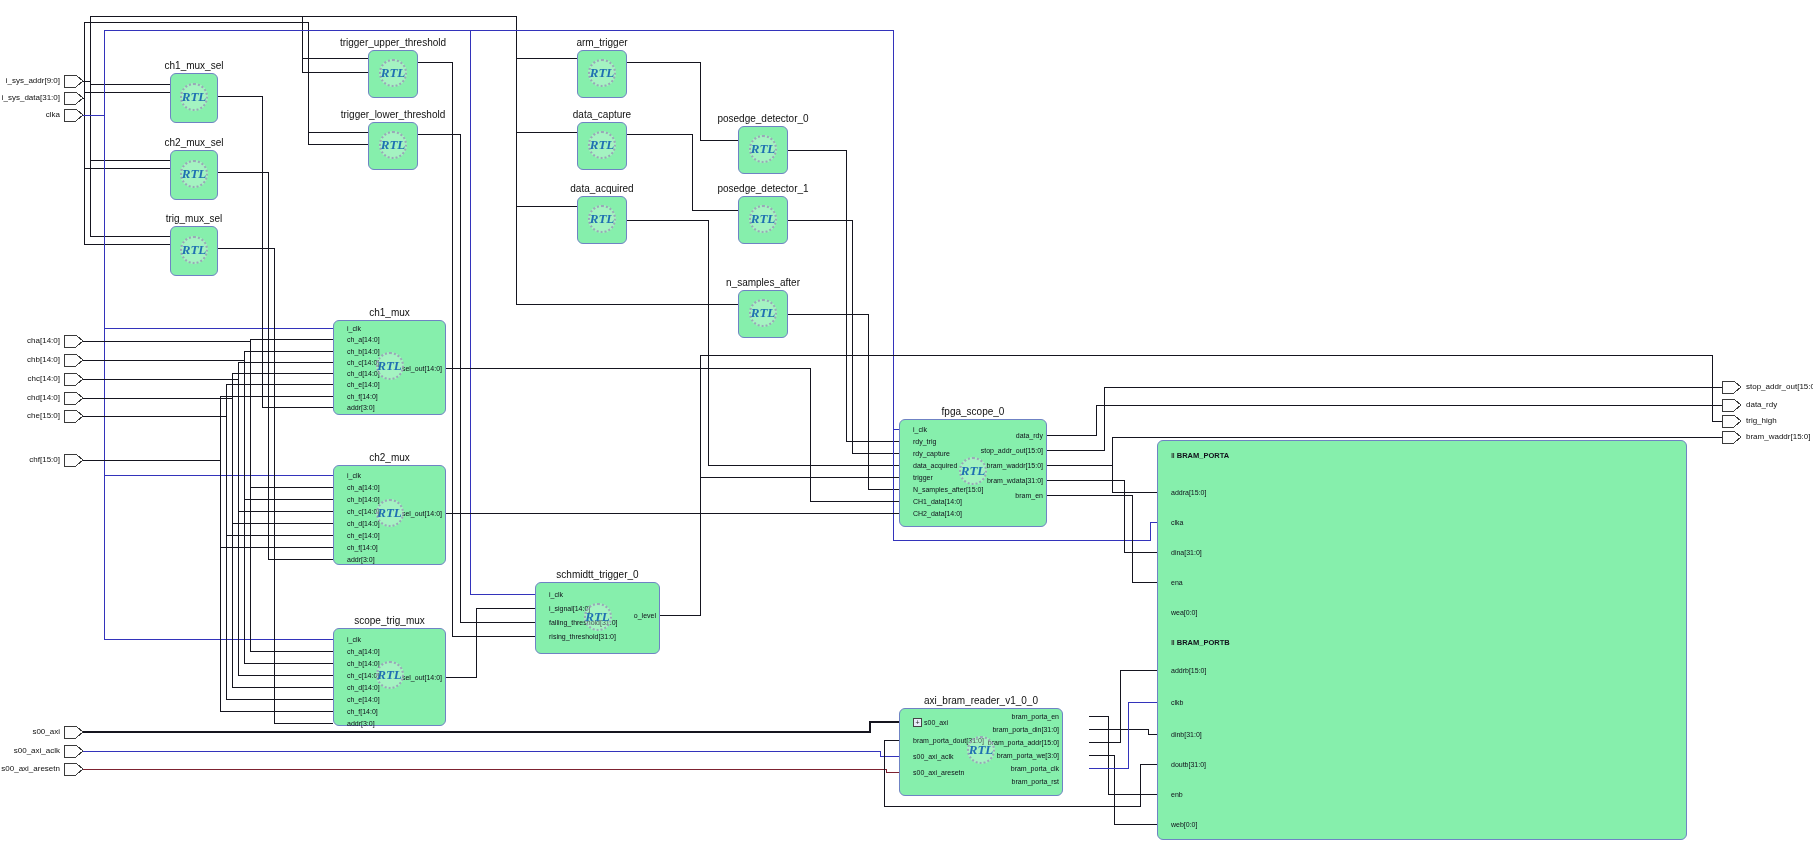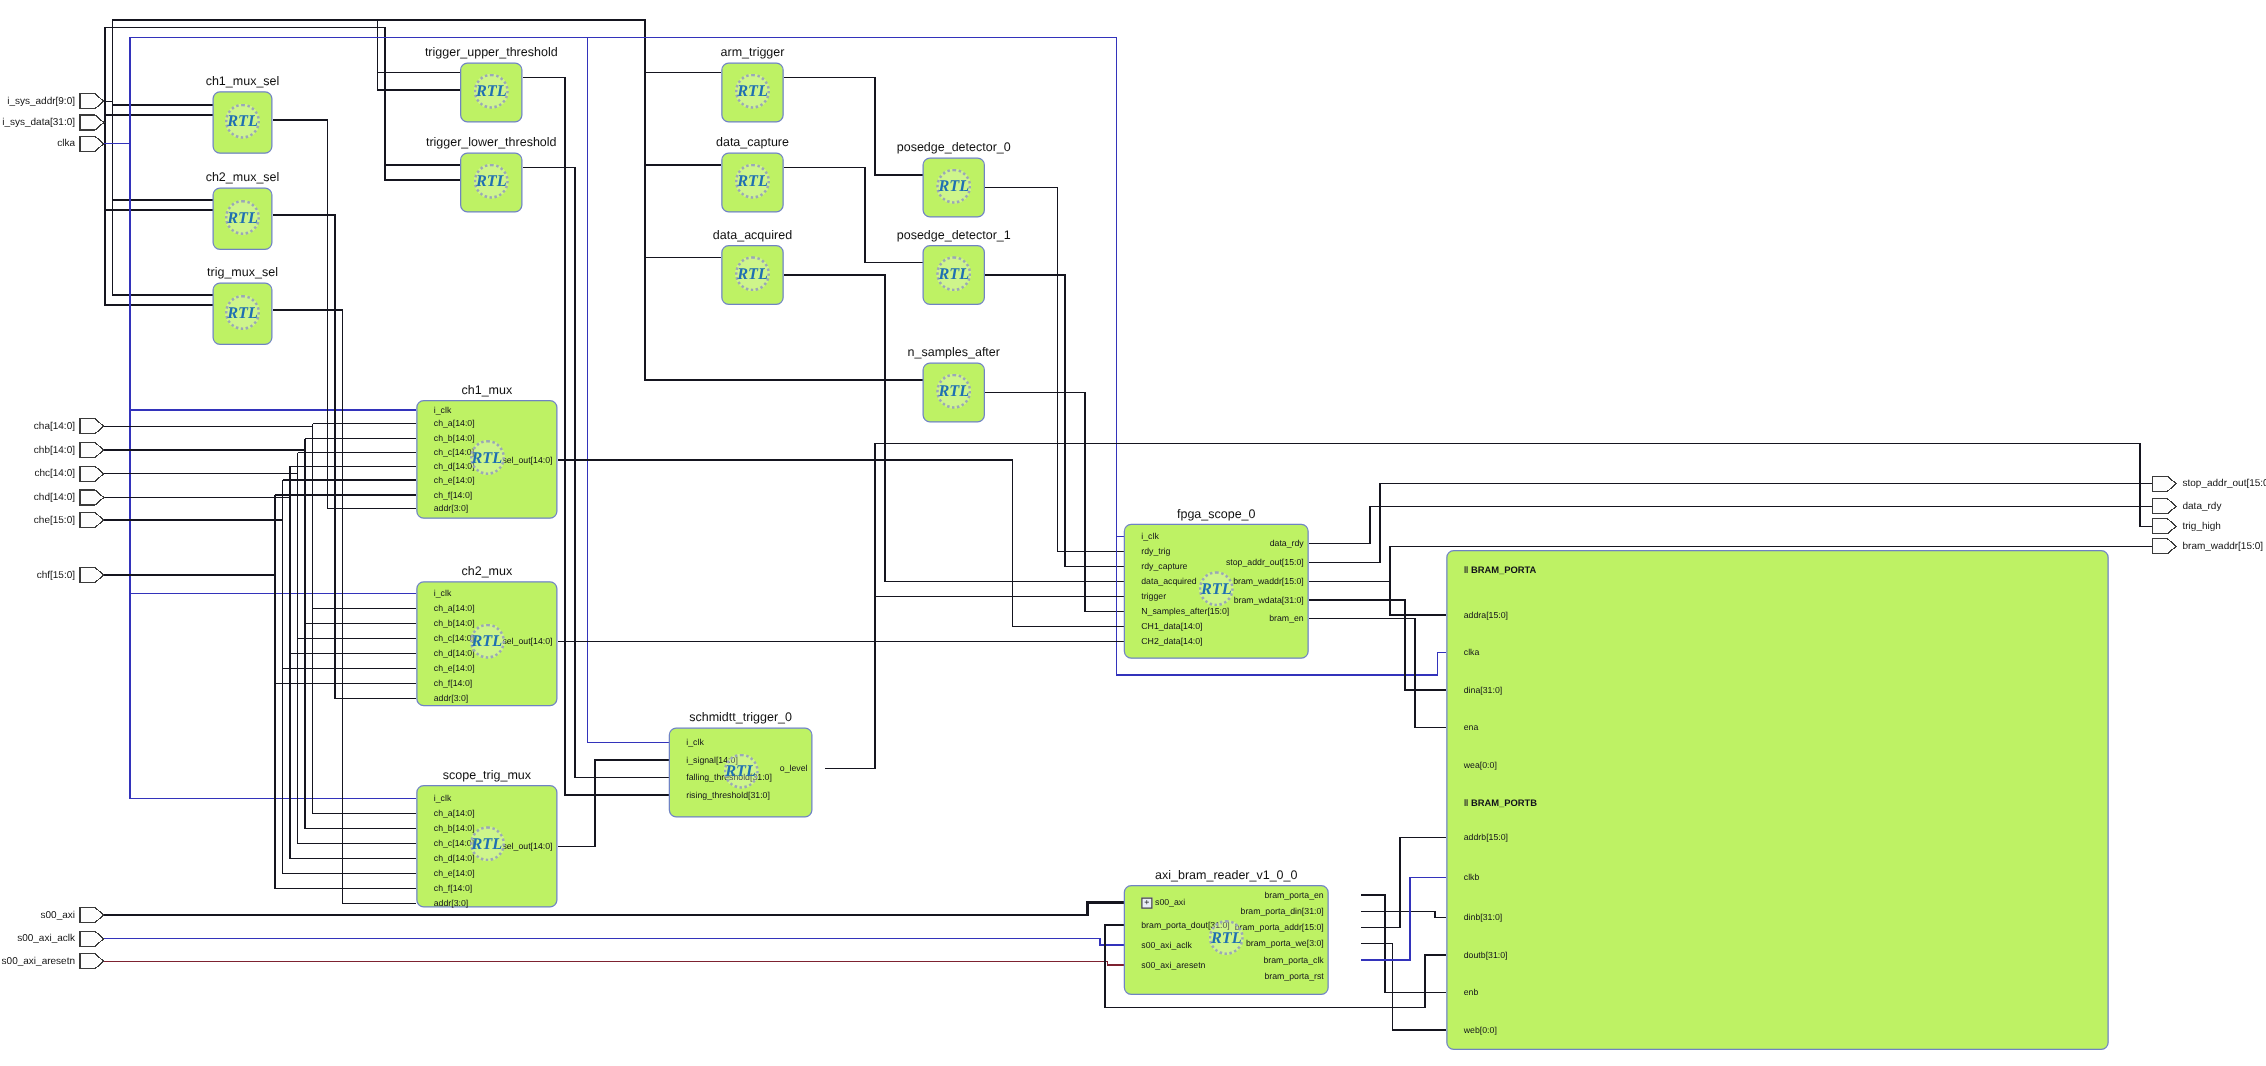--- a/index.html
+++ b/index.html
@@ -1,18 +1,18 @@
 <!DOCTYPE html>
 <html><head>
 <meta charset="utf-8">
 <style>
   html,body{margin:0;padding:0;background:#ffffff;font-family:"Liberation Sans",sans-serif;}
   .canvas{position:relative;width:1813px;height:853px;background:#ffffff;overflow:hidden;}
   .wire-layer{position:absolute;left:0;top:0;width:1813px;height:853px;shape-rendering:crispEdges;}
-  .block{position:absolute;background:#bef264;border:1px solid #6f83c4;border-radius:6px;box-sizing:border-box;}
+  .block{position:absolute;background:#86efac;border:1px solid #6f83c4;border-radius:6px;box-sizing:border-box;}
   .block-title{position:absolute;top:-14px;left:-60px;right:-60px;text-align:center;font-size:10px;color:#101010;white-space:nowrap;}
   .pr{position:absolute;font-size:7px;line-height:9px;height:9px;color:#10101a;white-space:nowrap;}
   .pr.left{left:13px;}
   .pr.right{right:3px;text-align:right;}
   .pr.hdr{font-size:7.5px;font-weight:bold;}
   .iface-icon{display:inline-block;margin-right:2px;color:#2a2a2a;font-weight:bold;}
   .plus-box{display:inline-block;width:7px;height:7px;line-height:7px;text-align:center;border:1px solid #444;background:#e8ecf8;font-size:7px;margin-right:2px;color:#222;}
   .rtl-badge{position:absolute;left:50%;top:48%;transform:translate(-50%,-50%);width:24px;height:24px;border:2px dotted #9aa7b8;border-radius:50%;color:#1f6fb2;font-size:13px;font-weight:bold;font-style:italic;display:flex;align-items:center;justify-content:center;background:rgba(255,255,255,0.25);font-family:Liberation Serif, serif;}
   .ext-label{position:absolute;font-size:8px;line-height:12px;color:#101010;white-space:nowrap;}
 </style>
@@ -212,21 +212,21 @@
       <div class="pr left" style="top: 18px;"><span>ch_a[14:0]</span></div>
       <div class="pr left" style="top: 30px;"><span>ch_b[14:0]</span></div>
       <div class="pr left" style="top: 42px;"><span>ch_c[14:0]</span></div>
       <div class="pr left" style="top: 54px;"><span>ch_d[14:0]</span></div>
       <div class="pr left" style="top: 66px;"><span>ch_e[14:0]</span></div>
       <div class="pr left" style="top: 78px;"><span>ch_f[14:0]</span></div>
       <div class="pr left" style="top: 90px;"><span>addr[3:0]</span></div>
       <div class="pr right" style="top: 44px;"><span>sel_out[14:0]</span></div>
       <div class="rtl-badge">RTL</div>
     </div>
-    <div class="block" style="left: 535px; top: 582px; width: 115px; height: 72px;">
+    <div class="block" style="left: 535px; top: 582px; width: 125px; height: 72px;">
       <div class="block-title">schmidtt_trigger_0</div>
       <div class="pr left" style="top: 7px;"><span>i_clk</span></div>
       <div class="pr left" style="top: 21px;"><span>i_signal[14:0]</span></div>
       <div class="pr left" style="top: 35px;"><span>falling_threshold[31:0]</span></div>
       <div class="pr left" style="top: 49px;"><span>rising_threshold[31:0]</span></div>
       <div class="pr right" style="top: 28px;"><span>o_level</span></div>
       <div class="rtl-badge">RTL</div>
     </div>
     <div class="block" style="left: 899px; top: 419px; width: 148px; height: 108px;">
       <div class="block-title">fpga_scope_0</div>

